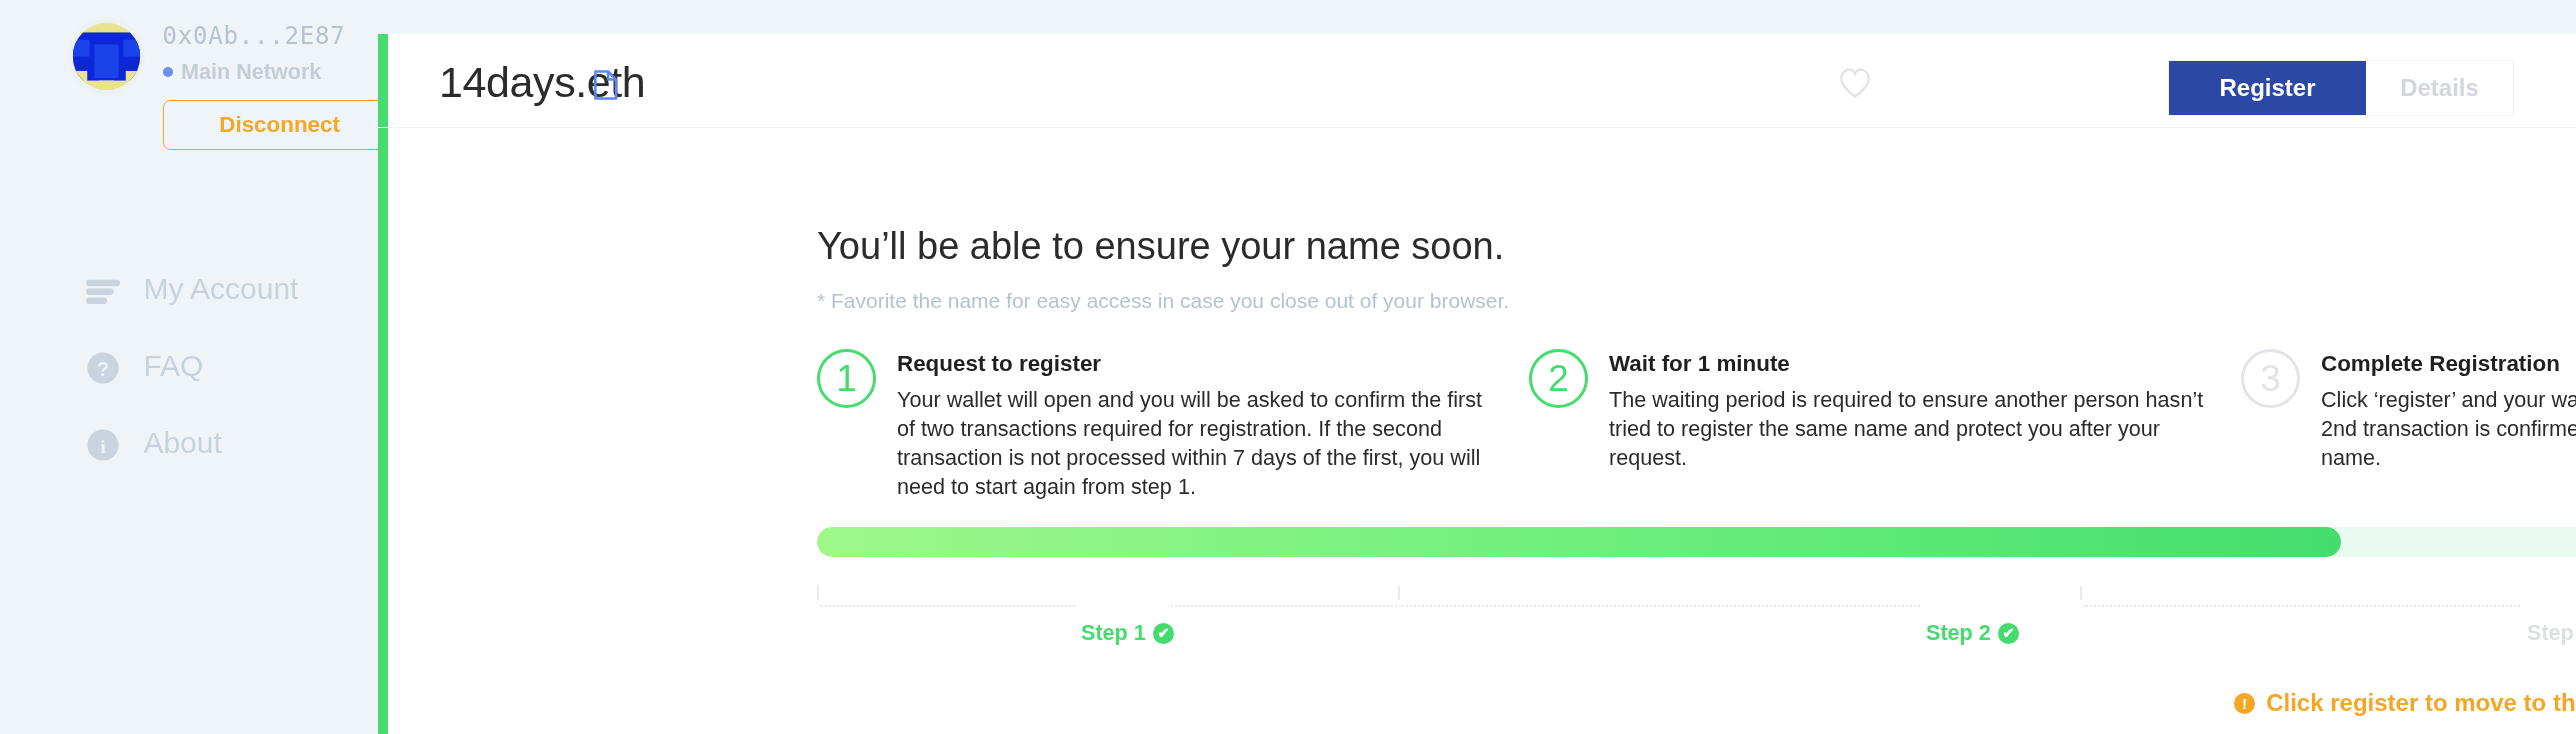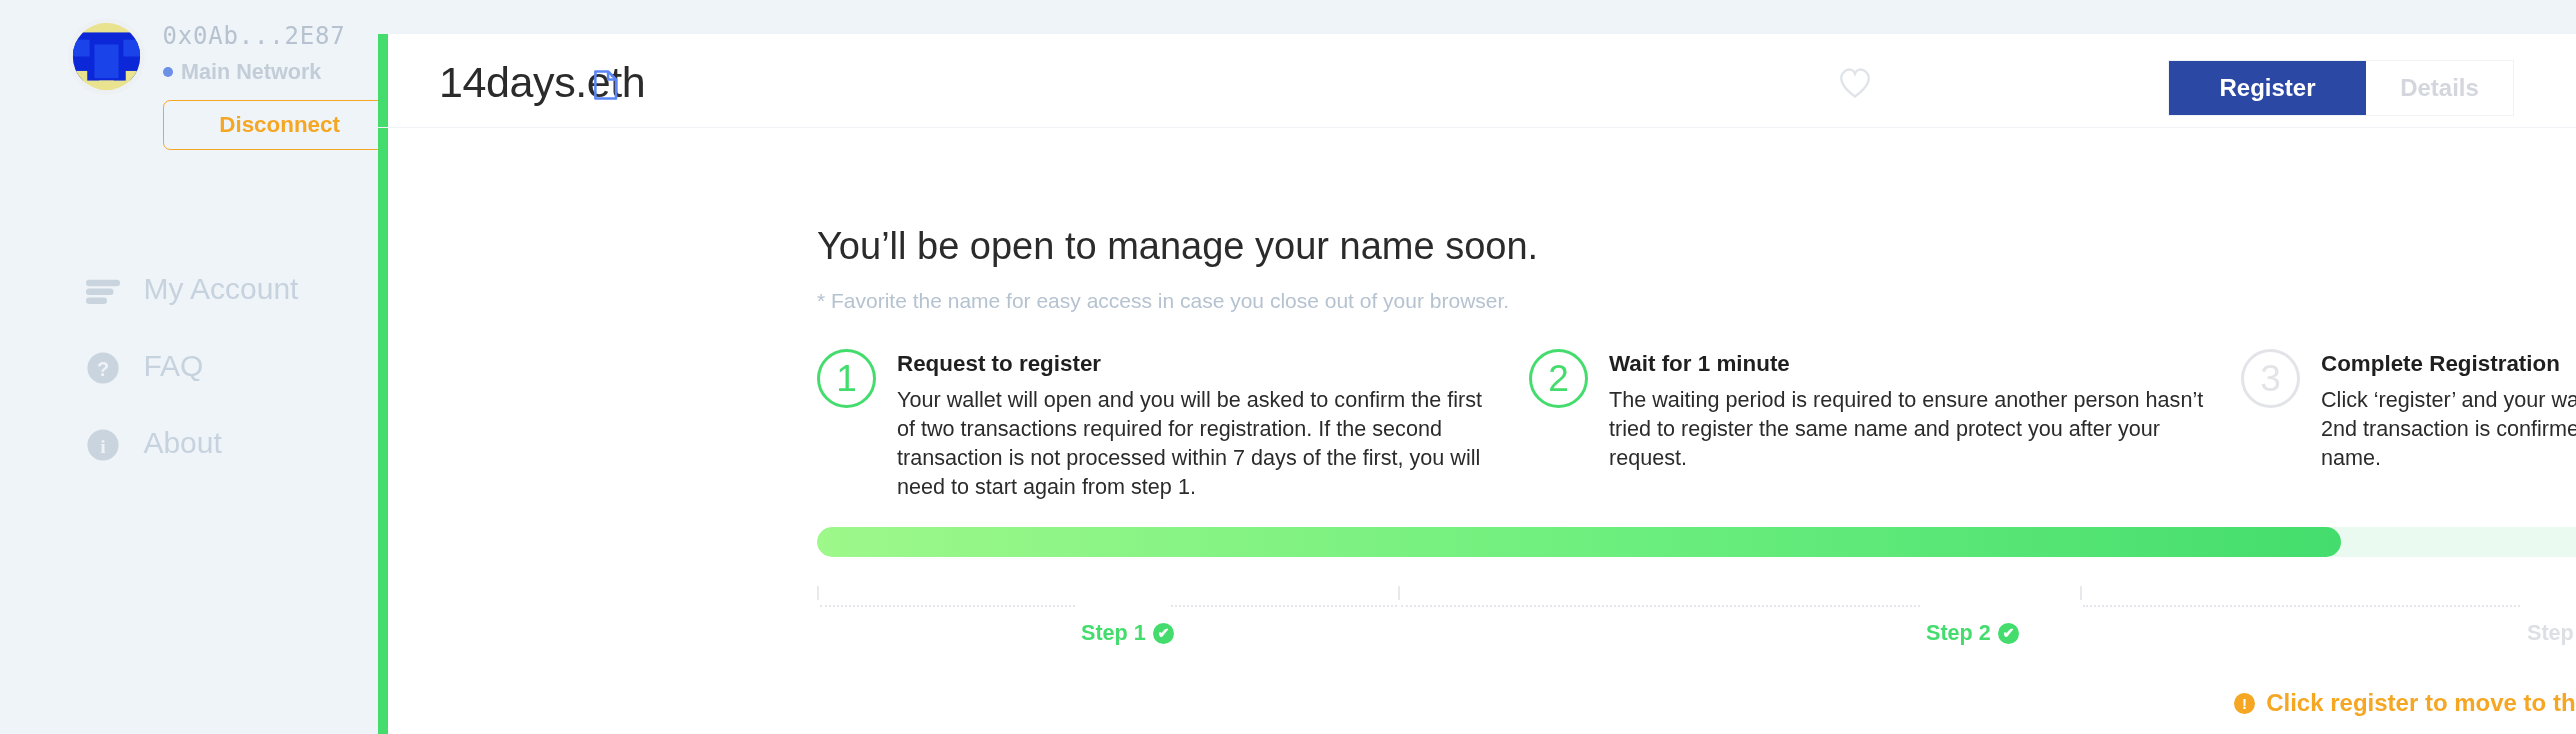--- a/index.html
+++ b/index.html
@@ -263,21 +263,21 @@
           <path d="M12 20.5 C2.6 13.8 1.8 8.2 5 5 C7.9 2.1 11.1 3.6 12 6 C12.9 3.6 16.1 2.1 19 5 C22.2 8.2 21.4 13.8 12 20.5 Z" fill="none" stroke="#e0e4e9" stroke-width="1.5"></path>
         </svg>
       </span>
 
       <div class="tabs">
         <div class="tab t0 active">Register</div>
         <div class="tab t1">Details</div>
       </div>
     </div>
 
-    <div class="headline">You’ll be open to manage your name soon.</div>
+    <div class="headline">You’ll be able to ensure your name soon.</div>
     <div class="subnote">* Favorite the name for easy access in case you close out of your browser.</div>
 
     <div class="steps">
 
       <div class="step s0">
         <div class="circle">1</div>
         <div class="step-body">
           <div class="step-title">Request to register</div>
           <div class="step-desc">Your wallet will open and you will be asked to confirm the first of two transactions required for registration. If the second transaction is not processed within 7 days of the first, you will need to start again from step 1.</div>
         </div>

